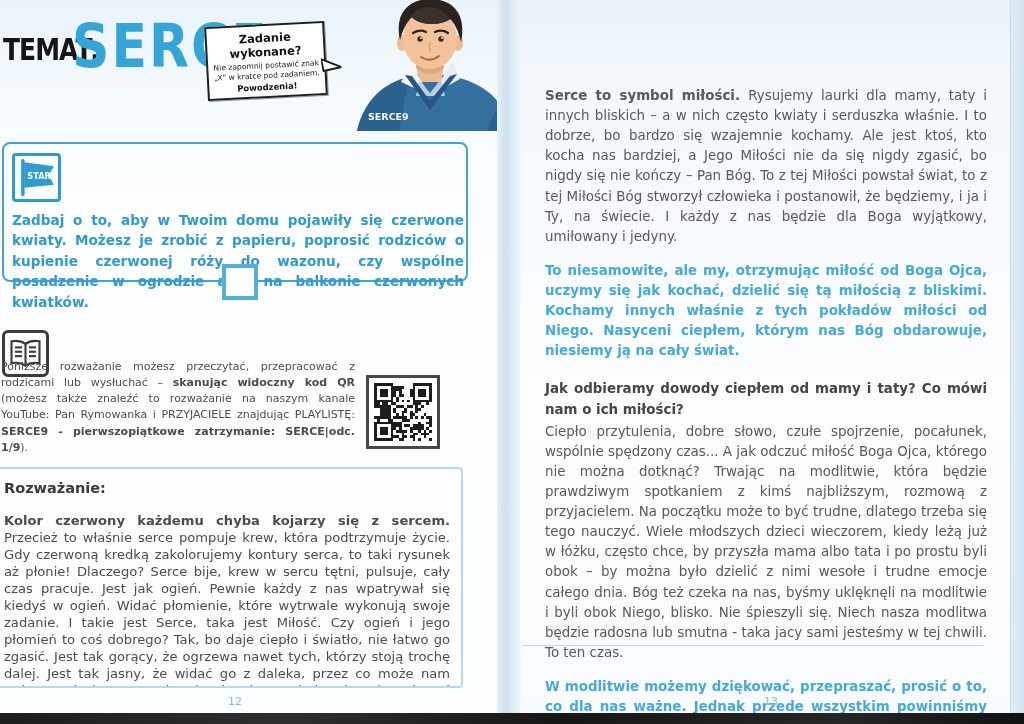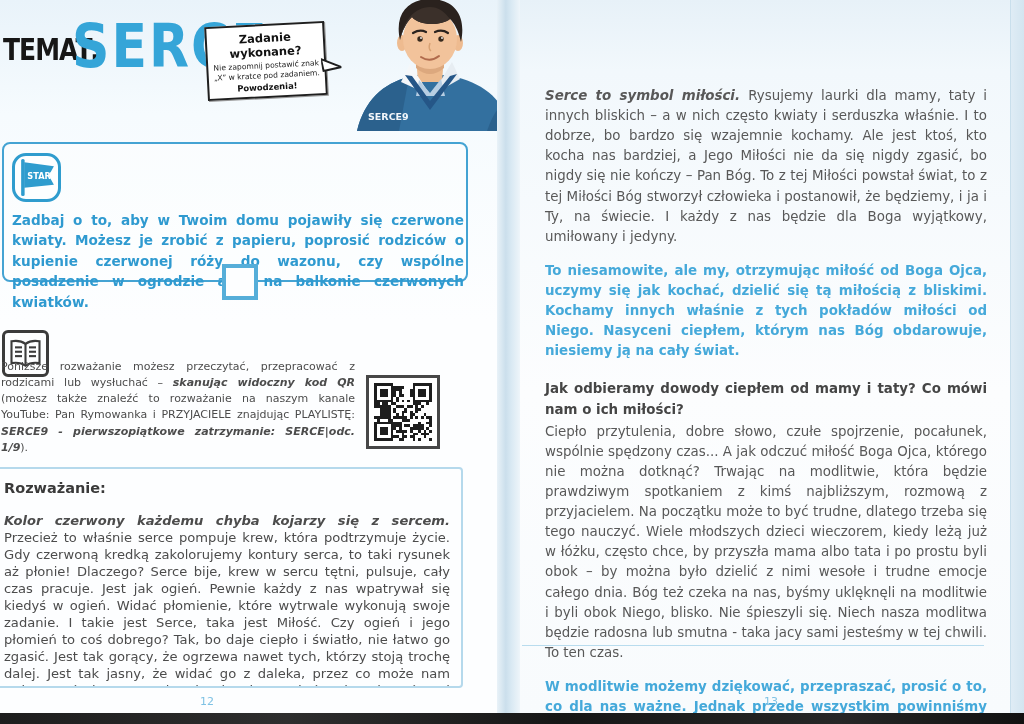--- a/index.html
+++ b/index.html
@@ -55,21 +55,21 @@
 
   .mascot { position:absolute; left:331px; top:-2px; width:190px; height:133px; }
 
   
   .task-box {
     position:absolute; left:2px; top:142px; width:466px; height:140px;
     border:2px solid #44a3d3; border-radius:8px; background:rgba(255,255,255,.35);
   }
   .start-icon {
     position:absolute; left:8px; top:9px; width:49px; height:49px;
-    border:3px solid #2f9cce; border-radius:14px; background:#fdfeff;
+    border:3px solid #2f9cce; border-radius:4px; background:#fdfeff;
   }
   .task-head  { position:absolute; left:70px; top:8px;  font-size:19.5px; font-weight:700; color:#2596ca; }
   .task-sub   { position:absolute; left:70px; top:35px; font-size:16.5px; color:#2f9ed2; }
   .task-body  {
     position:absolute; left:8px; top:66px; width:452px;
     font-size:13.6px; font-weight:600; color:#2f9ad0;
     line-height:1.5; text-align:justify;
   }
   .task-checkbox {
     position:absolute; left:222px; top:264px; width:36px; height:36px;
@@ -104,33 +104,33 @@
   }
   .refl-head { position:absolute; left:16px; top:11px; font-size:14.5px; font-weight:700; color:#3a3a3a; }
   .refl-body {
     position:absolute; left:16px; top:43px; width:446px;
     font-size:13.1px; color:#4c4c4c; line-height:1.3; text-align:justify;
   }
 
   .page-num {
     position:absolute; top:695px; font-size:11px; color:#7fc2e4;
   }
-  .page-num.left-num  { left:200px; }
+  .page-num.left-num  { left:228px; }
   .page-num.right-num { left:764px; }
 
   
   .right-col {
     position:absolute; left:25px; top:86px; width:442px;
   }
   .right-col p { font-size:13.4px; line-height:1.5; text-align:justify; }
   .p-dark { color:#585858; }
   .p-blue { color:#45a9da; font-weight:600; }
   .mb14 { margin-bottom:14px; } .mb18 { margin-bottom:18px; } .mb20 { margin-bottom:20px; }
   .q-head { font-size:13.6px; font-weight:700; color:#454545; margin-bottom:2px; }
-  .seg-b { font-weight:700;font-style:italic; }
+  .seg-b { font-weight:700; }
   .right-rule {
     position:absolute; left:2px; top:645px; width:462px; height:1px;
     background:#b9dcee;
   }
 </style>
 </head>
 <body>
 
 <div class="page page-left">
 

